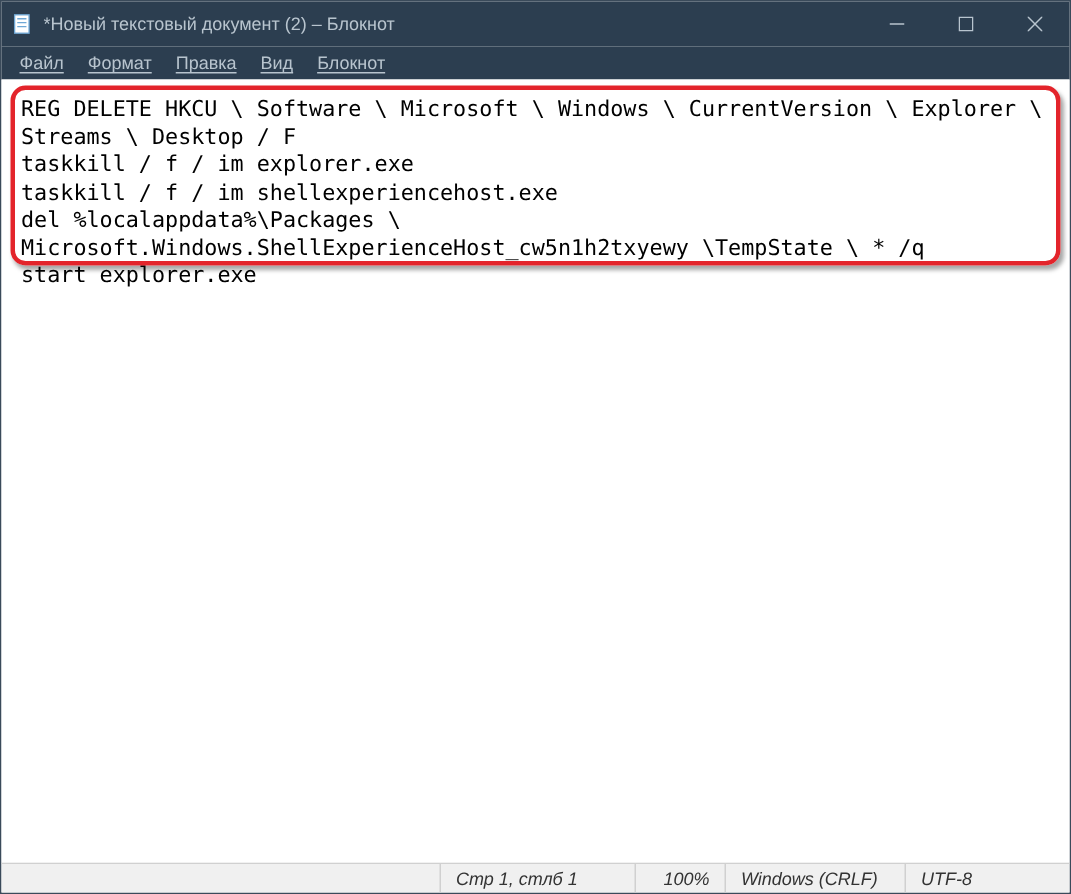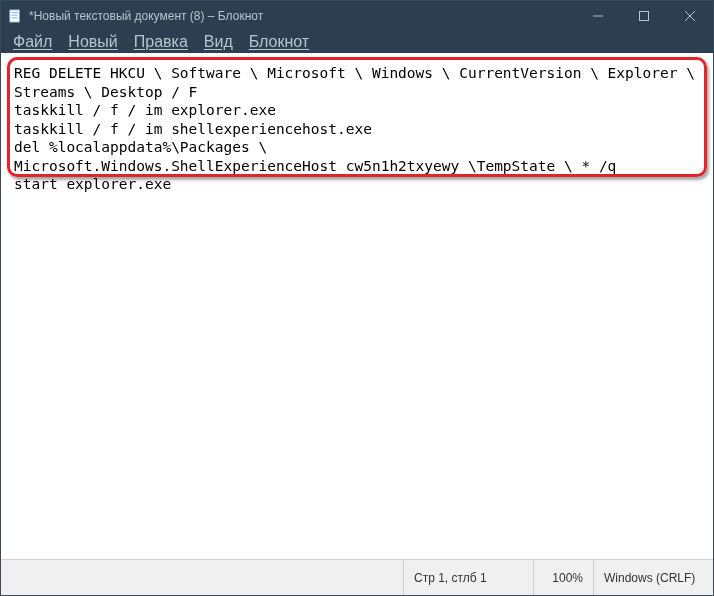--- a/index.html
+++ b/index.html
@@ -56,21 +56,21 @@
     .menubar {
       height: 22px;
       background: #2c3e50;
       display: flex;
       align-items: center;
       padding-left: 4px;
       gap: 0;
     }
     .menu-item {
       color: #b8c4ce;
-      font-size: 16px;
+      font-size: 12px;
       padding: 2px 8px;
       cursor: pointer;
       text-decoration: underline;
       text-underline-offset: 2px;
     }
     .content-wrapper {
       flex: 1;
       background: #fff;
       position: relative;
       padding: 3px;
@@ -95,26 +95,27 @@
       font-family: "Lucida Console", Consolas, monospace;
       font-size: 14.5px;
       line-height: 1.28;
       padding: 8px 10px;
       white-space: pre-wrap;
       word-wrap: break-word;
       color: #000;
       background: transparent;
     }
     .statusbar {
-      height: 36px;
+      height: 20px;
       background: #f0f0f0;
       border-top: 1px solid #d0d0d0;
       display: flex;
       font-size: 12px;
       color: #333;
+      font-style: italic;
     }
     .status-cell {
       border-left: 1px solid #d0d0d0;
       padding: 2px 10px;
       display: flex;
       align-items: center;
       white-space: nowrap;
     }
     .status-spacer { flex: 1; }
     .sc-pos { width: 130px; }
@@ -129,21 +130,21 @@
 
   <div class="titlebar">
     <span class="titlebar-icon">
       <svg width="14" height="14" viewBox="0 0 16 16">
         <rect x="2" y="1" width="11" height="14" fill="#fff" stroke="#6fa8d6" stroke-width="1"></rect>
         <line x1="4" y1="4" x2="11" y2="4" stroke="#6fa8d6" stroke-width="1"></line>
         <line x1="4" y1="7" x2="11" y2="7" stroke="#6fa8d6" stroke-width="1"></line>
         <line x1="4" y1="10" x2="11" y2="10" stroke="#6fa8d6" stroke-width="1"></line>
       </svg>
     </span>
-    <span class="titlebar-title">*Новый текстовый документ (8) – Блокнот</span>
+    <span class="titlebar-title">*Новый текстовый документ (2) – Блокнот</span>
     <div class="win-controls">
       <div class="win-btn">
         <svg width="10" height="10" viewBox="0 0 10 10">
             <line x1="0" y1="5" x2="10" y2="5" stroke="currentColor" stroke-width="1"></line>
           </svg>
       </div>
       <div class="win-btn">
         <svg width="10" height="10" viewBox="0 0 10 10">
             <rect x="0.5" y="0.5" width="9" height="9" fill="none" stroke="currentColor" stroke-width="1"></rect>
           </svg>
@@ -152,35 +153,36 @@
         <svg width="10" height="10" viewBox="0 0 10 10">
             <line x1="0" y1="0" x2="10" y2="10" stroke="currentColor" stroke-width="1"></line>
             <line x1="10" y1="0" x2="0" y2="10" stroke="currentColor" stroke-width="1"></line>
           </svg>
       </div>
     </div>
   </div>
 
   <div class="menubar">
     <span class="menu-item">Файл</span>
-    <span class="menu-item">Новый</span>
+    <span class="menu-item">Формат</span>
     <span class="menu-item">Правка</span>
     <span class="menu-item">Вид</span>
     <span class="menu-item">Блокнот</span>
   </div>
 
   <div class="content-wrapper">
     <textarea class="editor" spellcheck="false" style="">REG DELETE HKCU \ Software \ Microsoft \ Windows \ CurrentVersion \ Explorer \ Streams \ Desktop / F
 taskkill / f / im explorer.exe
 taskkill / f / im shellexperiencehost.exe
 del %localappdata%\Packages \ Microsoft.Windows.ShellExperienceHost_cw5n1h2txyewy \TempState \ * /q
 start explorer.exe</textarea>
     <div class="highlight-box" style="height:120px;"></div>
   </div>
 
   <div class="statusbar">
     <div class="status-spacer"></div>
     <div class="status-cell sc-pos">Стр 1, стлб 1</div>
     <div class="status-cell sc-zoom">100%</div>
     <div class="status-cell sc-eol">Windows (CRLF)</div>
+    <div class="status-cell sc-enc">UTF-8</div>
   </div>
 
 </div>
 
 </body></html>

